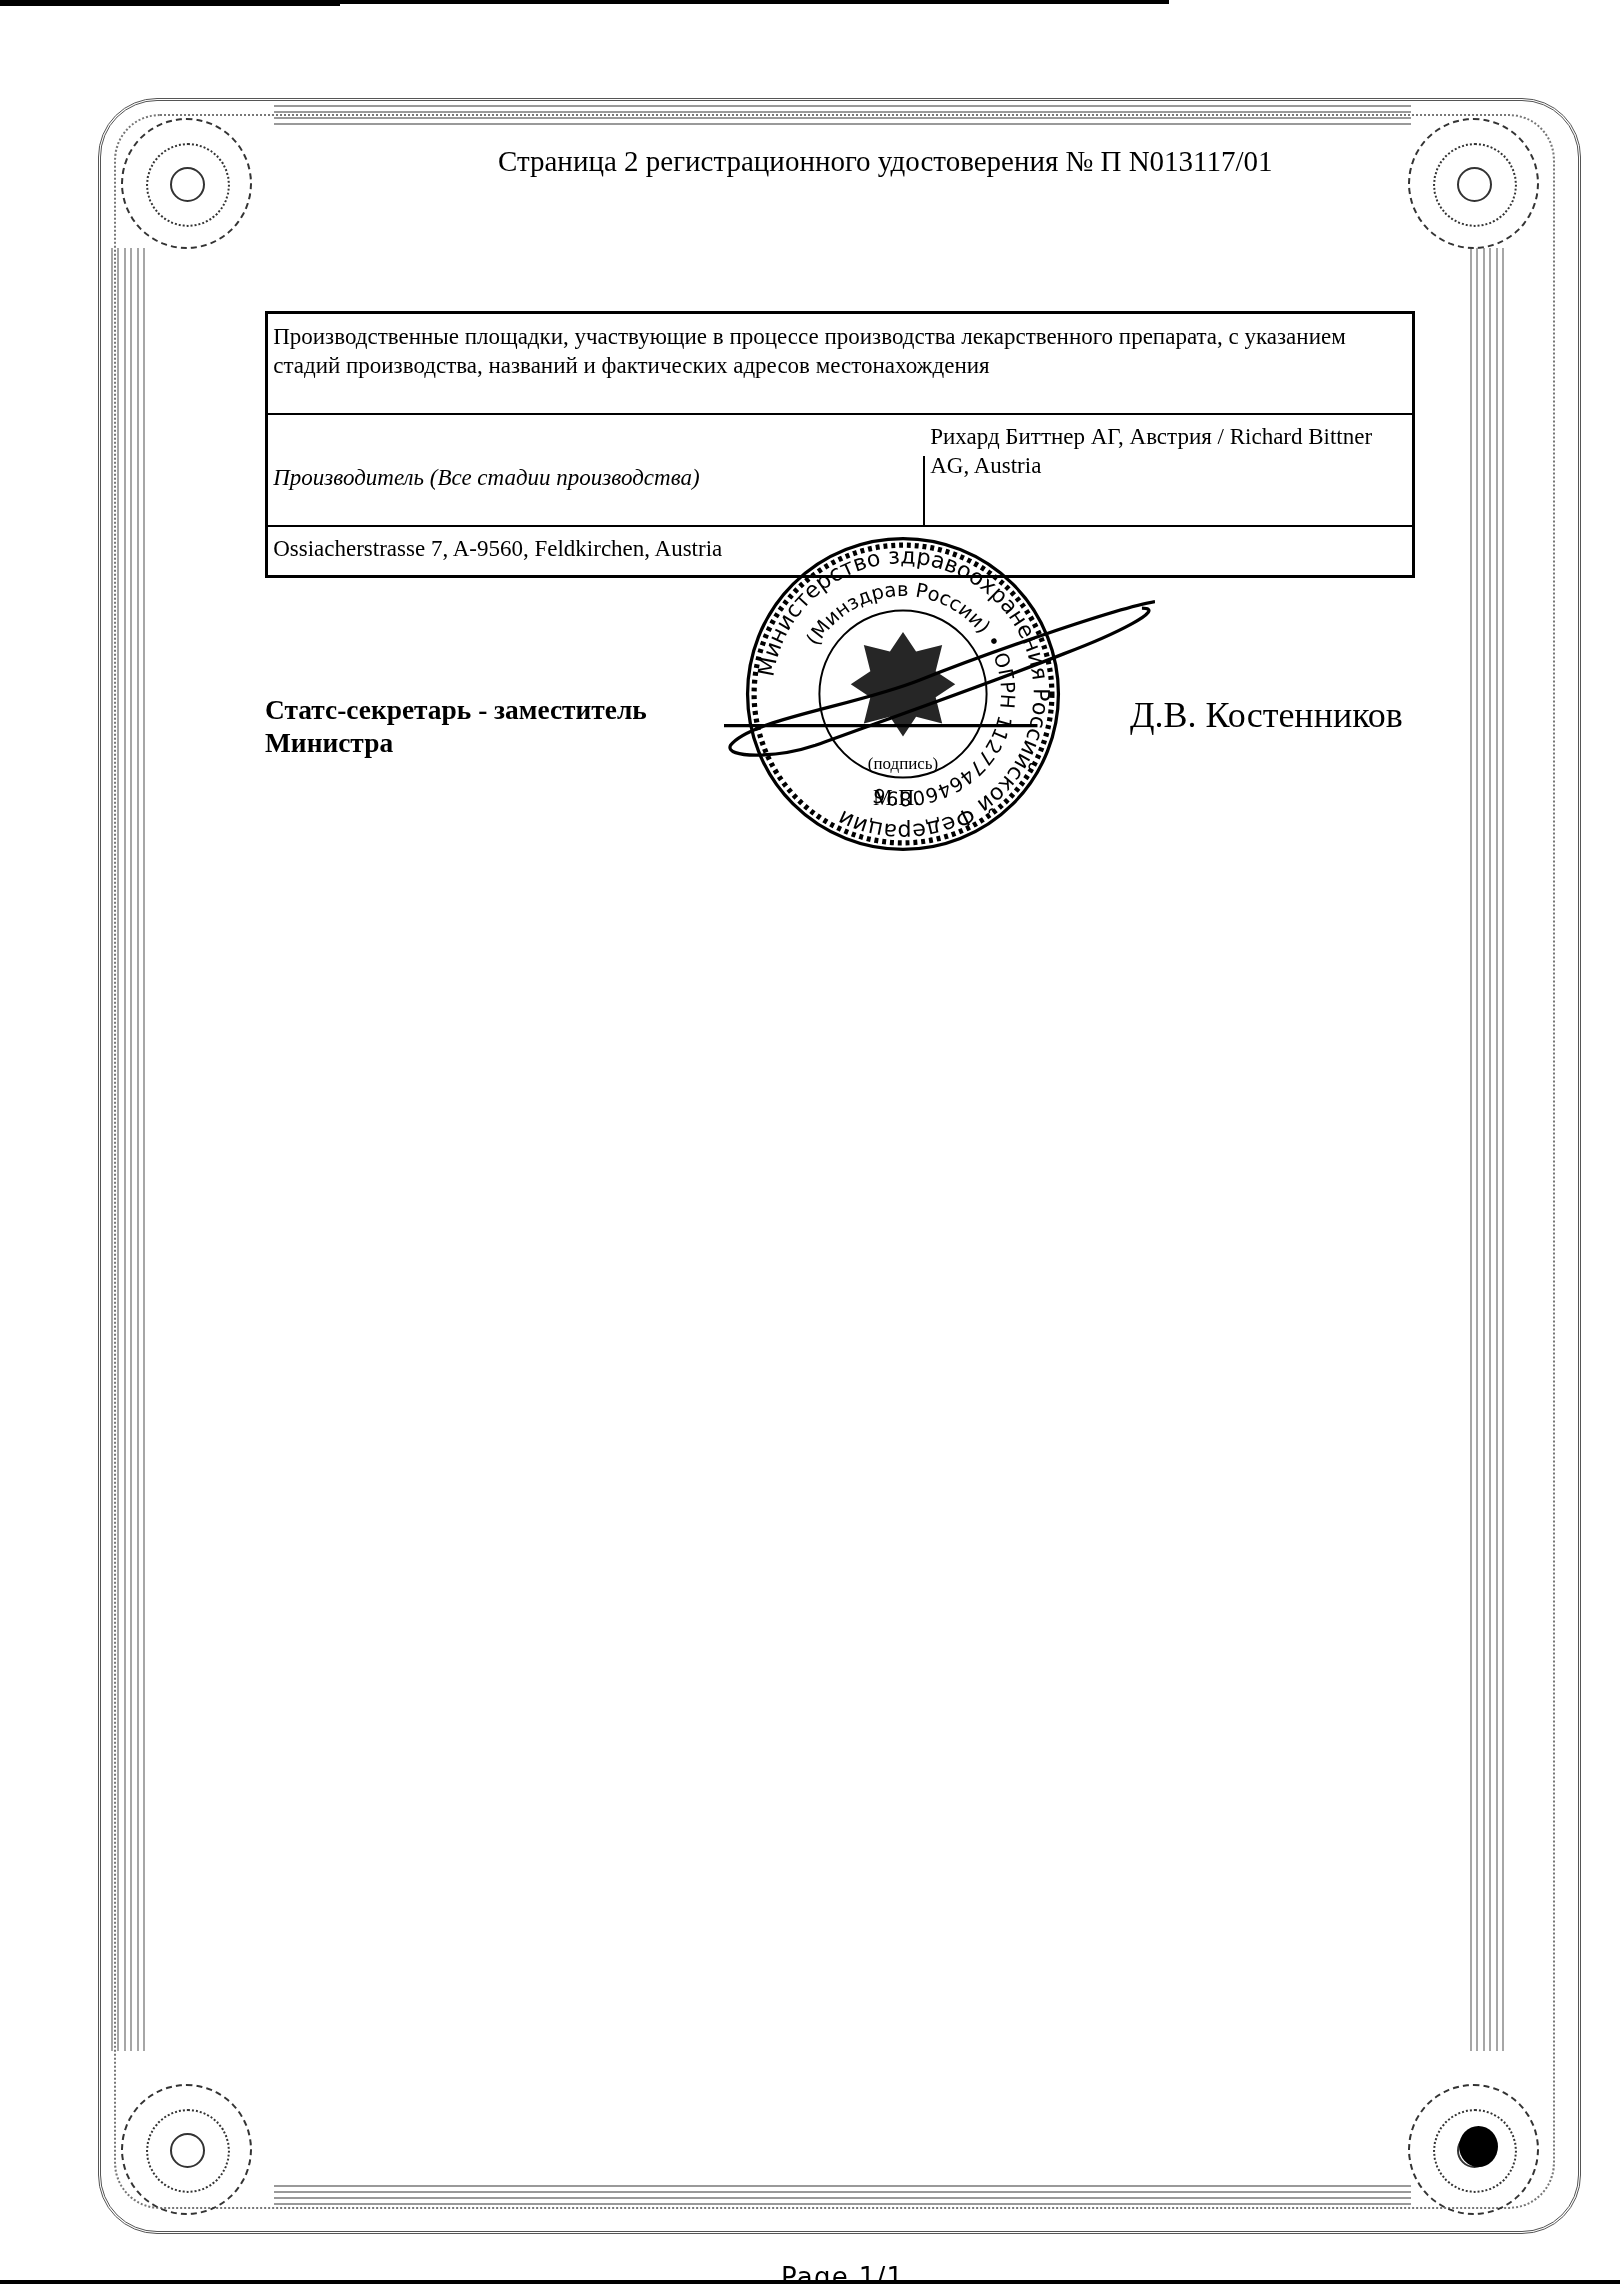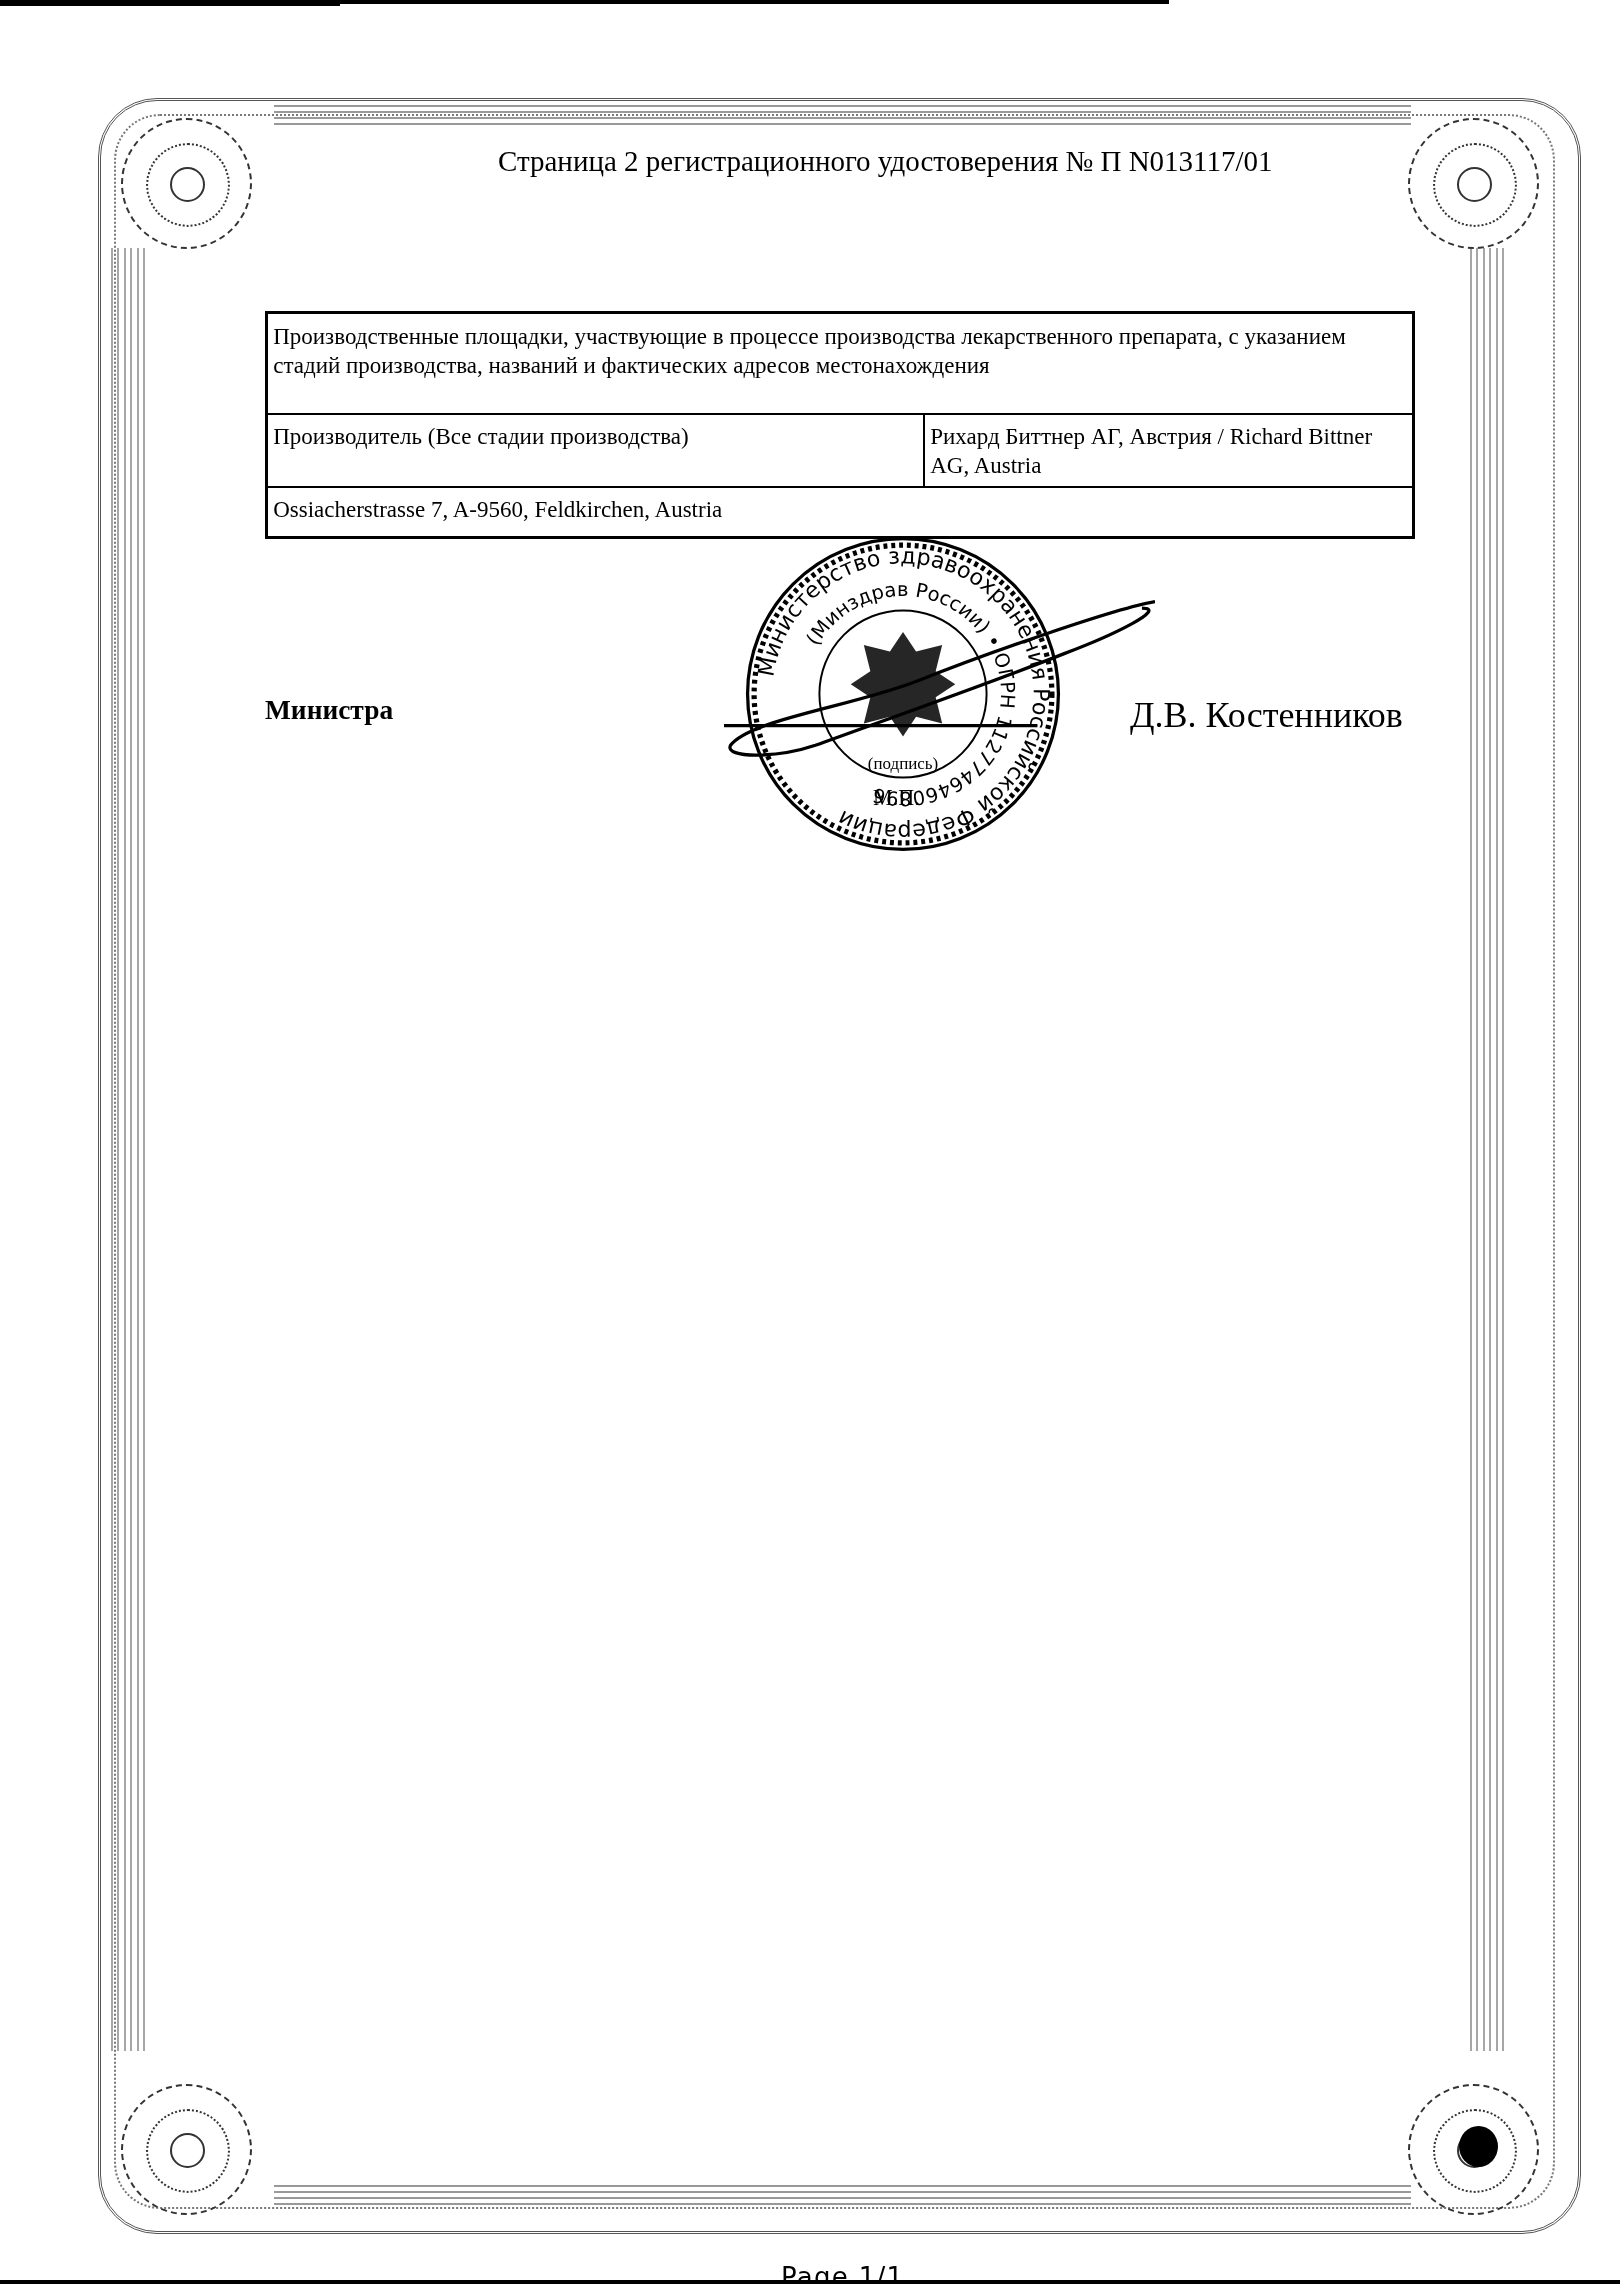--- a/index.html
+++ b/index.html
@@ -31,21 +31,21 @@
 
   
   .page-title { position: absolute; left: 470px; top: 145px; font-size: 29px; letter-spacing: 0; white-space: nowrap; margin-left: 28px; }
 
   
   .sites-table { position: absolute; left: 265px; top: 311px; width: 1150px; border: 3.3px solid #000; box-sizing: border-box; }
   .sites-table .row { display: flex; border-top: 2.6px solid #000; }
   .sites-table .row:first-child { border-top: none; }
   .cell { padding: 6.5px 5.2px; box-sizing: border-box; font-size: 23px; line-height: 29px; }
   .cell.header { font-weight: normal; width: 100%; min-height: 99px; padding-top: 7.8px; }
-  .cell.role { width: 657px; border-right: 2px solid #000; min-height: 69px; }
+  .cell.role { width: 657px; font-style: italic; border-right: 2px solid #000; min-height: 69px; margin-top: 41px; }
   .cell.name { flex: 1; min-height: 69px; }
   .cell.address { width: 100%; min-height: 48px; border-radius: 23px; }
 
   
   .sig-title { position: absolute; left: 265px; top: 694px; font-size: 27.4px; font-weight: bold; line-height: 33px; width: 497px; }
   .sig-name { position: absolute; left: 1130px; top: 694px; font-size: 36px; font-weight: normal; white-space: nowrap; }
 
   
   .stamp { position: absolute; left: 743px; top: 534px; width: 320px; height: 320px; }
   .signature-stroke { position: absolute; left: 724px; top: 595px; width: 431px; height: 170px; }
@@ -82,20 +82,21 @@
   <div class="row">
     <div class="cell role">Производитель (Все стадии производства)</div>
     <div class="cell name">Рихард Биттнер АГ, Австрия / Richard Bittner AG, Austria</div>
   </div>
   <div class="row">
     <div class="cell address">Ossiacherstrasse 7, A-9560, Feldkirchen, Austria</div>
   </div>
 </div>
 
 <div class="sig-title">
+  <div>Статс-секретарь - заместитель</div>
   <div>Министра</div>
 </div>
 <div class="sig-name">Д.В. Костенников</div>
 
 <svg class="stamp" viewBox="0 0 490 490">
   <defs>
     <path id="stampOuter" d="M 245,245 m -200,0 a 200,200 0 1,1 400,0 a 200,200 0 1,1 -400,0"></path>
     <path id="stampInner" d="M 245,245 m -150,0 a 150,150 0 1,1 300,0 a 150,150 0 1,1 -300,0"></path>
   </defs>
   <circle cx="245" cy="245" r="238" fill="none" stroke="#000" stroke-width="5"></circle>

